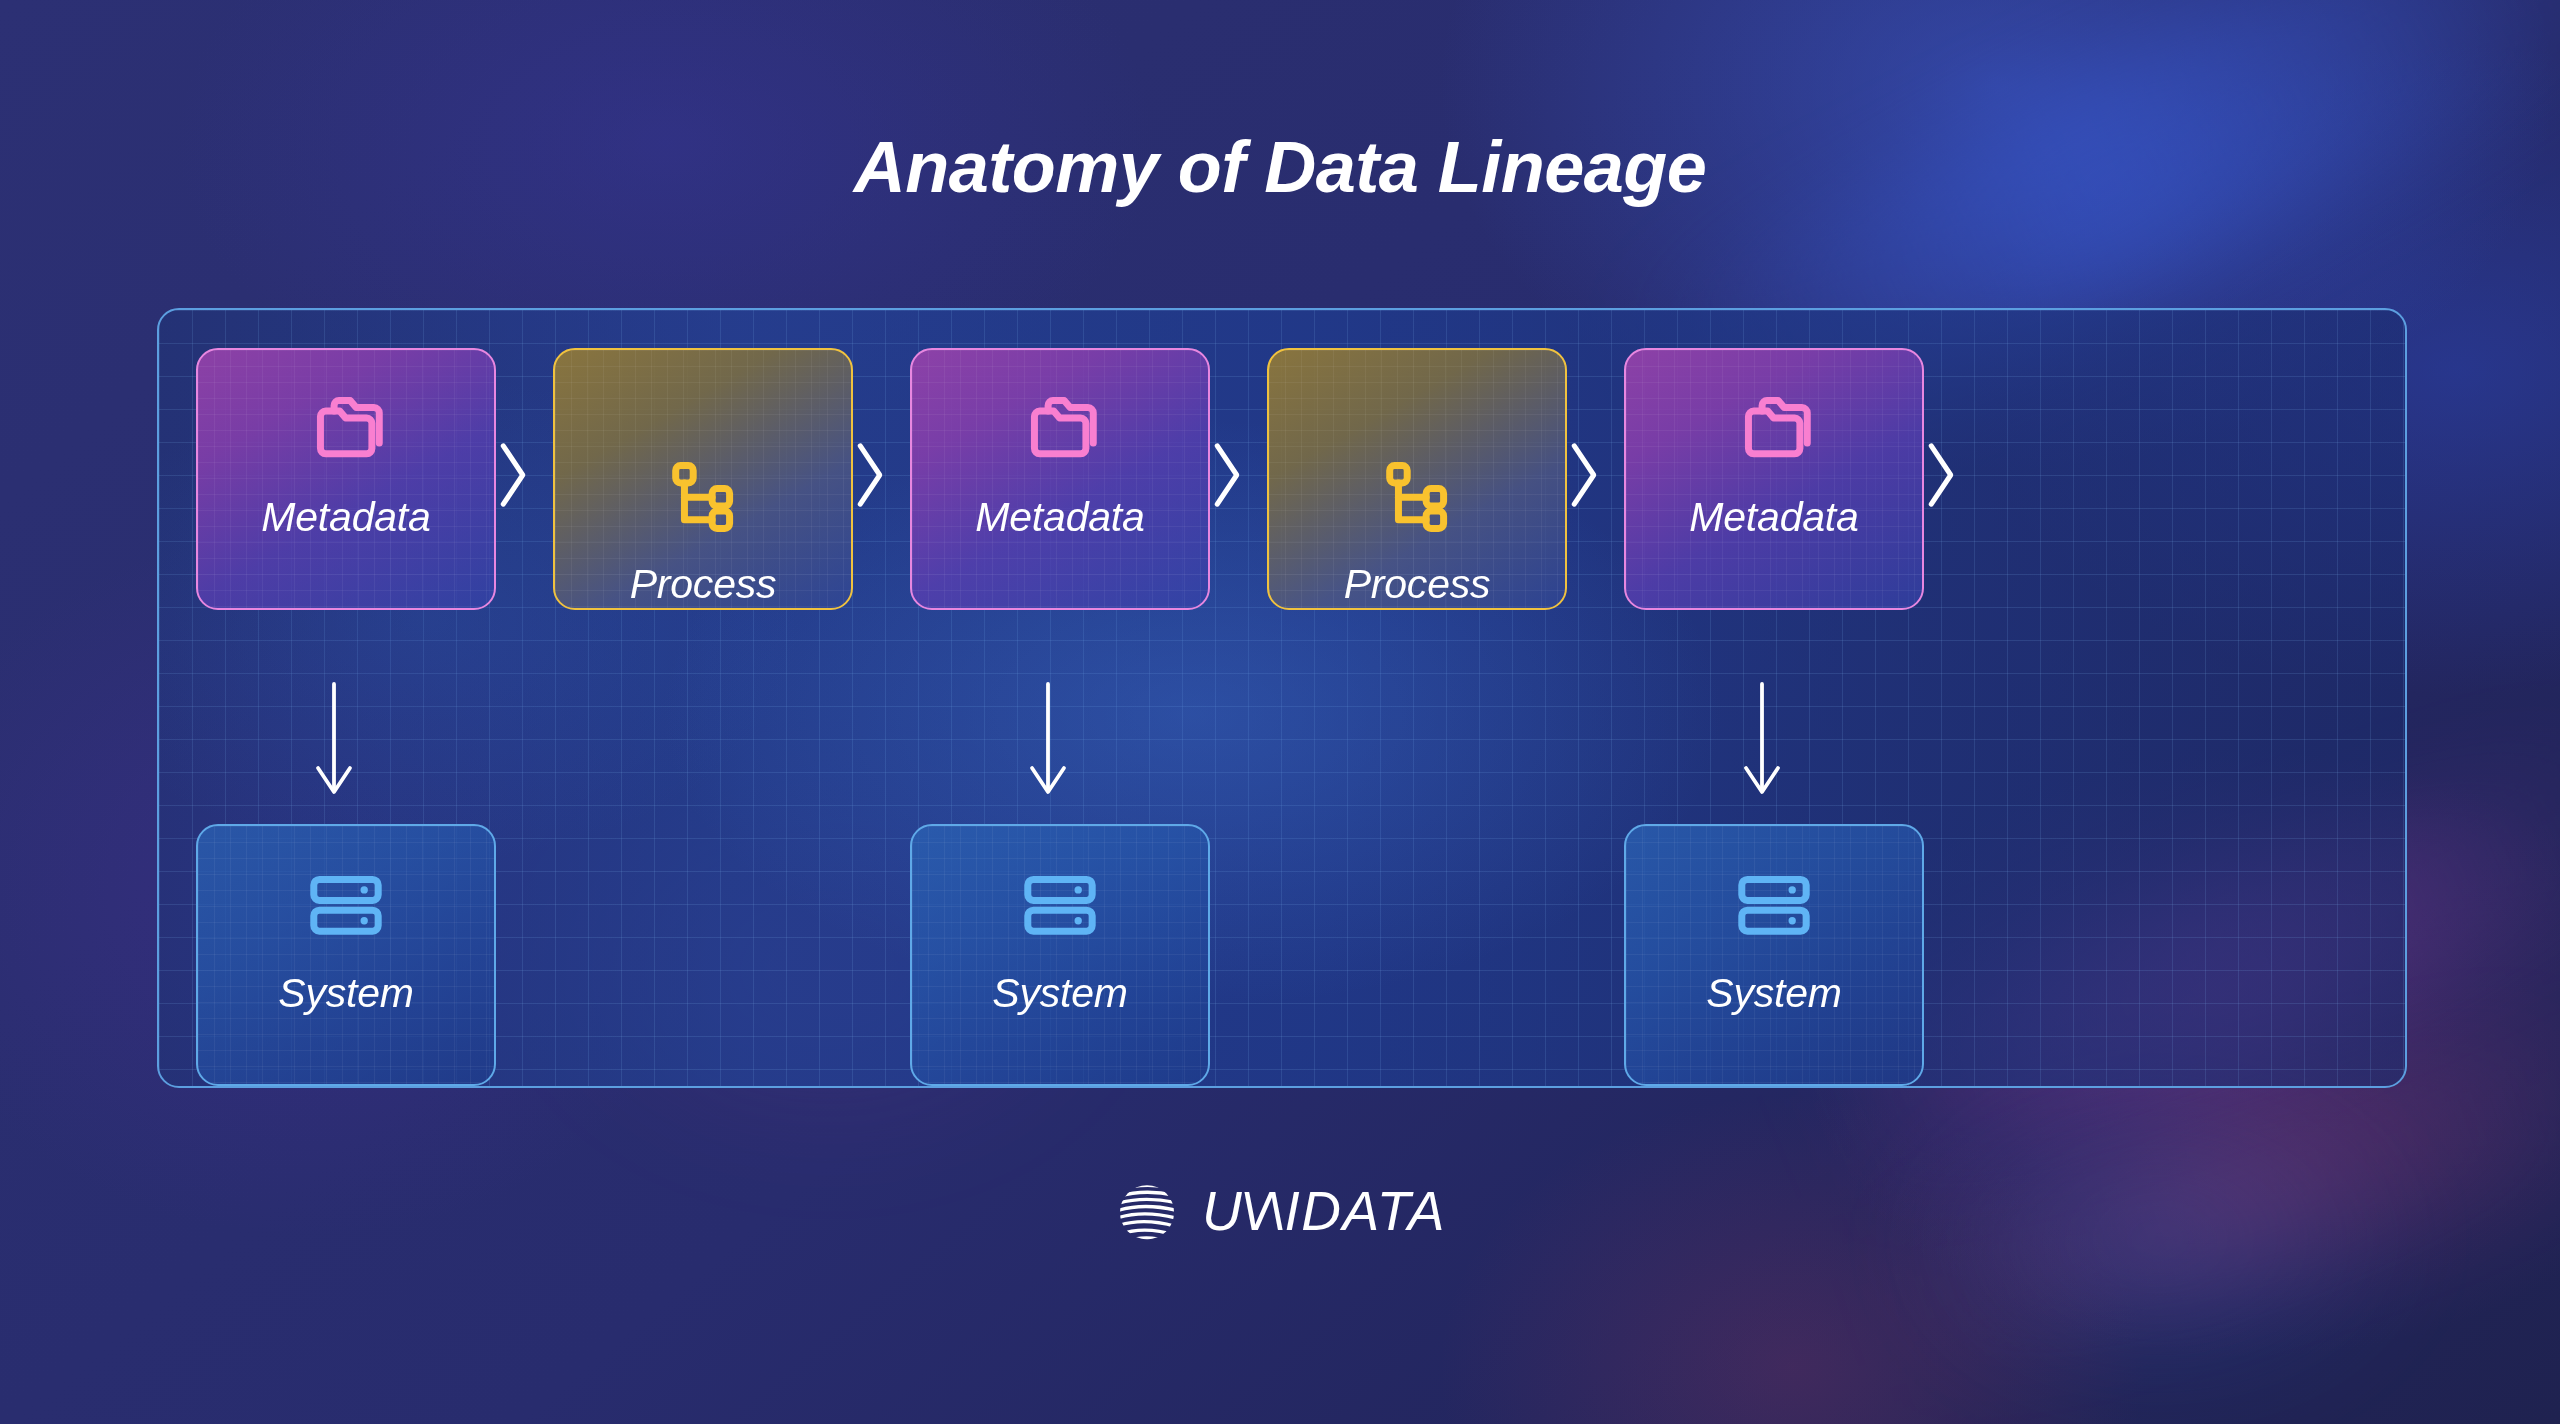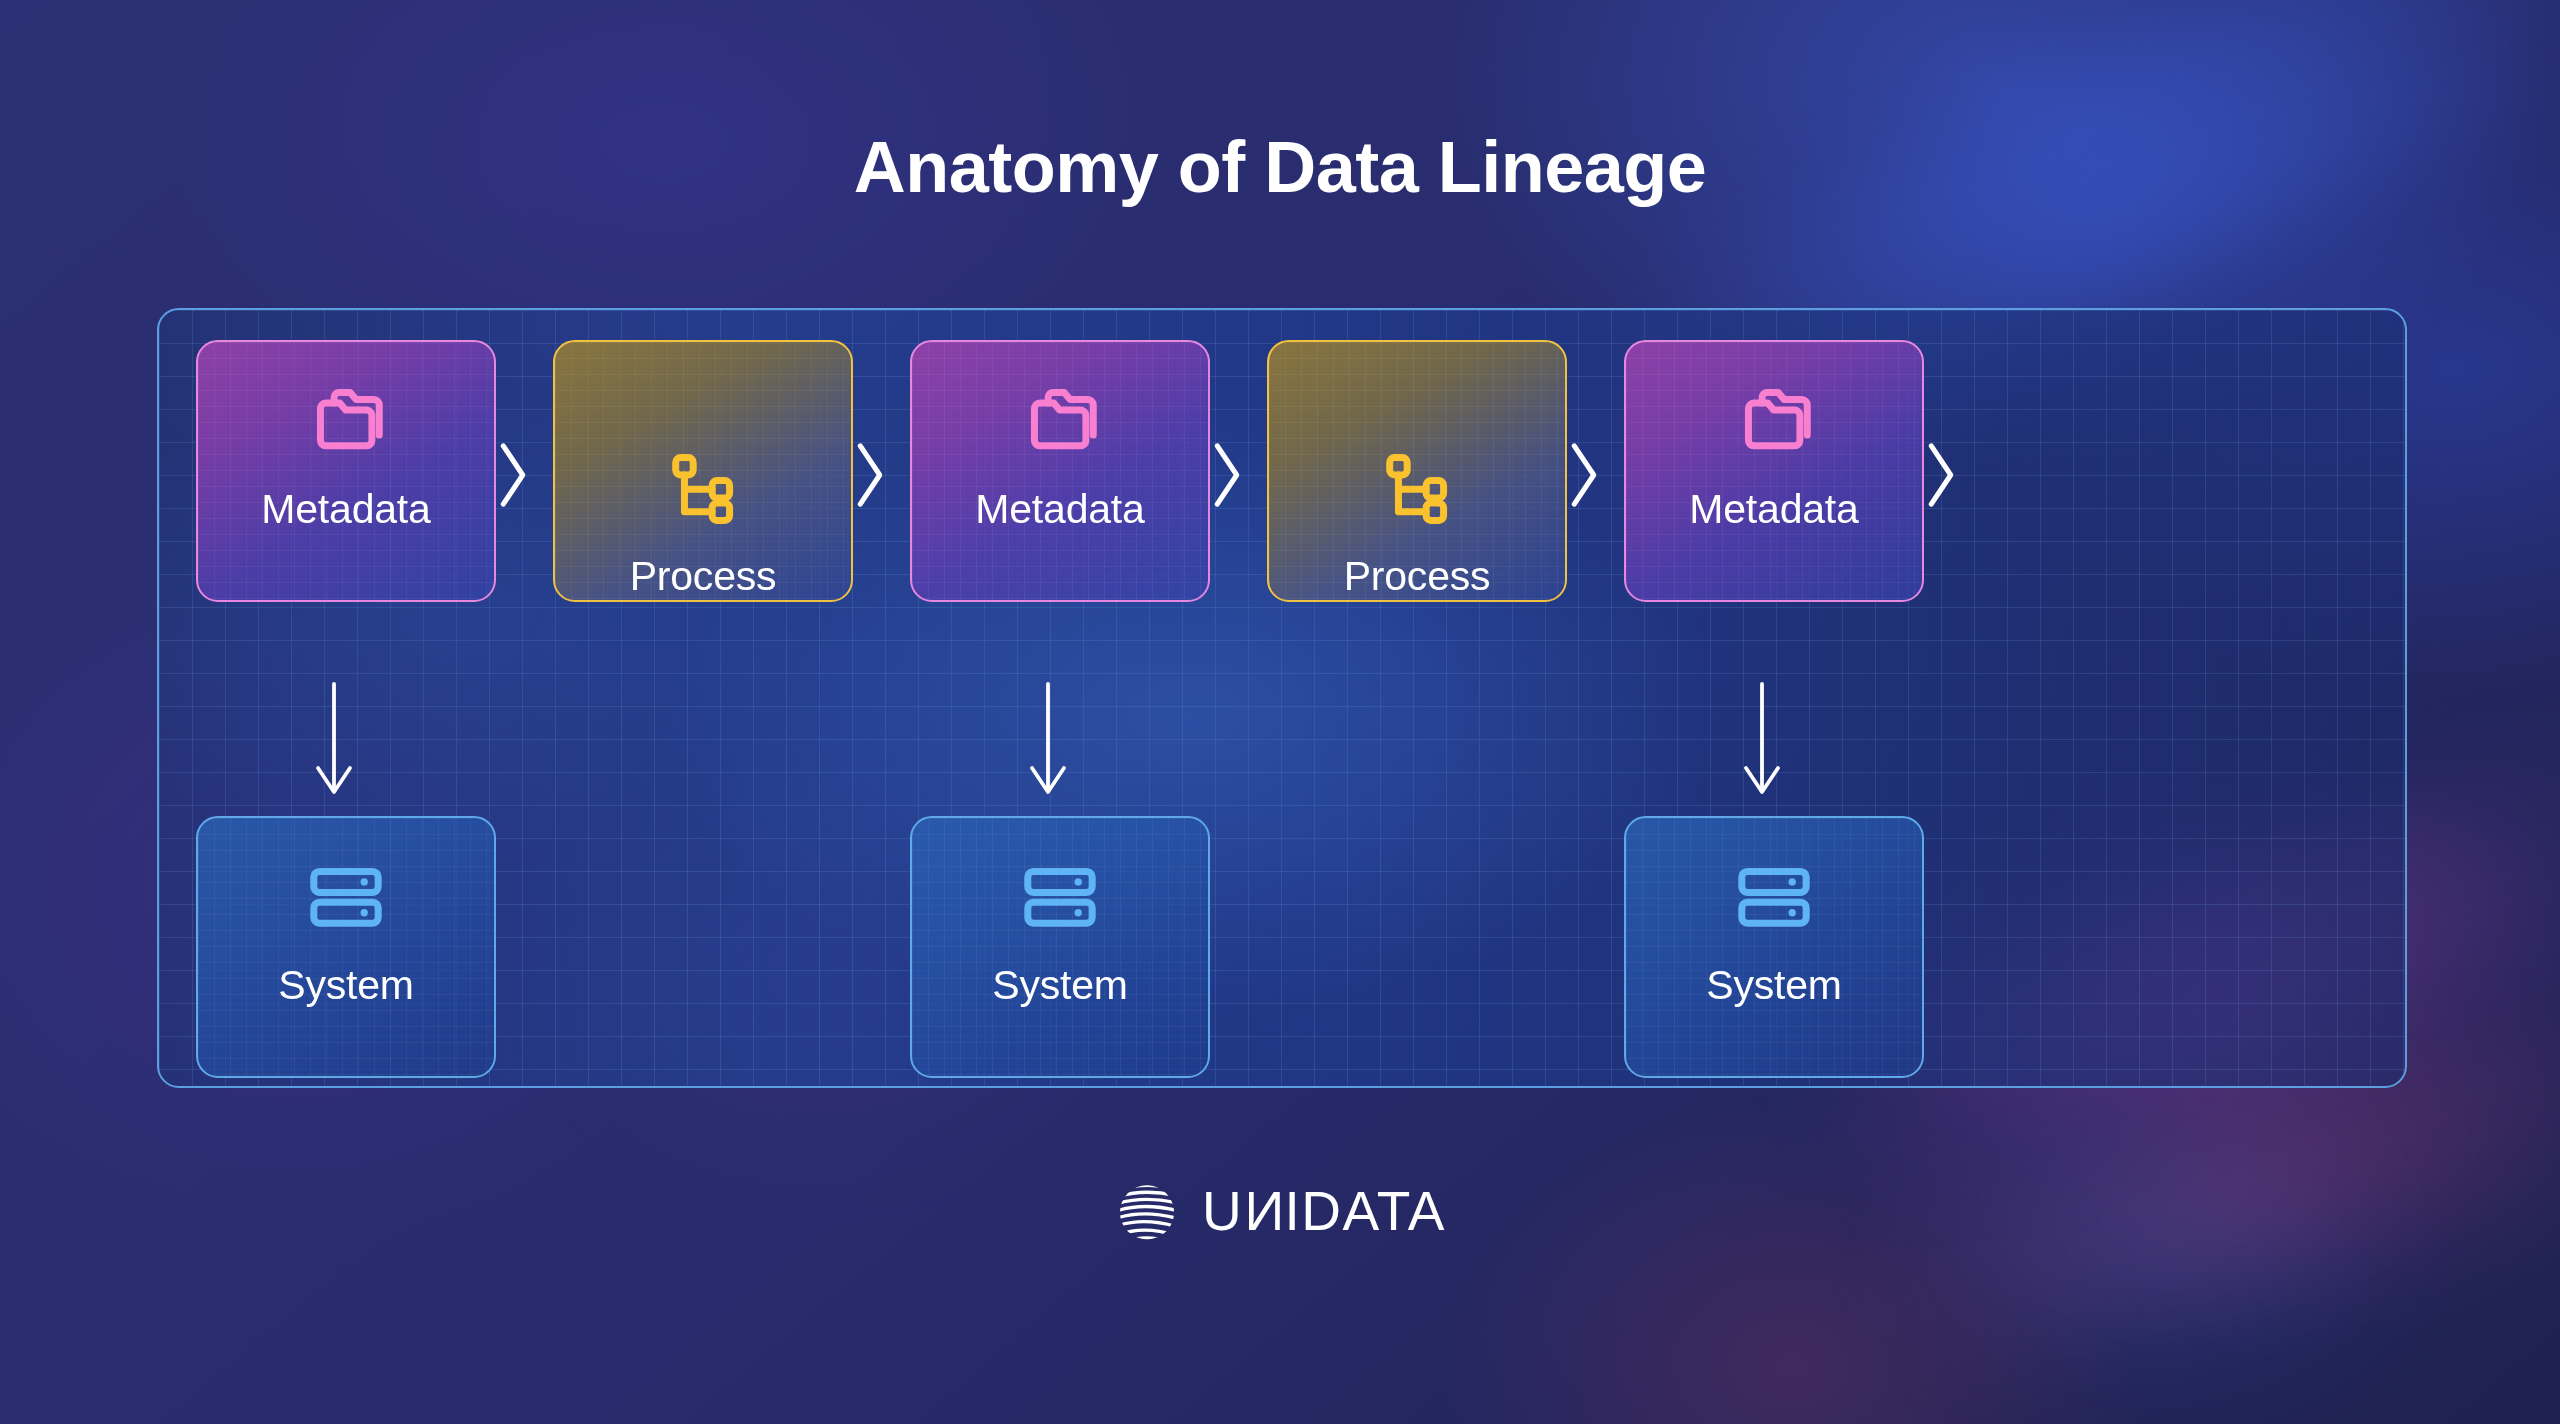--- a/index.html
+++ b/index.html
@@ -14,20 +14,21 @@
     overflow: hidden;
     font-family: "Liberation Sans", sans-serif;
     background:
       radial-gradient(ellipse 900px 620px at 78% 6%,  rgba(60,92,210,0.55) 0%, rgba(60,92,210,0) 62%),
       radial-gradient(ellipse 760px 500px at 96% 26%, rgba(44,72,190,0.45) 0%, rgba(44,72,190,0) 65%),
       radial-gradient(ellipse 680px 460px at 88% 74%, rgba(118,52,132,0.40) 0%, rgba(118,52,132,0) 66%),
       radial-gradient(ellipse 520px 400px at 70% 96%, rgba(150,54,96,0.26) 0%, rgba(150,54,96,0) 68%),
       radial-gradient(ellipse 620px 520px at 12% 62%, rgba(70,46,150,0.40) 0%, rgba(70,46,150,0) 68%),
       radial-gradient(ellipse 700px 430px at 26% 10%, rgba(58,54,160,0.40) 0%, rgba(58,54,160,0) 70%),
       linear-gradient(140deg, #2c3074 0%, #2a2e70 28%, #282c6e 52%, #23265f 76%, #1f2250 100%);
+    font-style: italic;
   }
   
   .streak {
     position: absolute;
     pointer-events: none;
     filter: blur(46px);
     opacity: 0.55;
   }
   .streak.s1 {
     width: 1100px; height: 210px;
@@ -113,21 +114,21 @@
   .row {
     position: absolute;
     left: 0;
     right: 0;
   }
   #row-top  { top: 22px;  height: 285px; }
   #row-bot  { top: 498px; height: 285px; }
 
   .cell {
     position: absolute;
-    top: 8px;
+    top: 16px;
     padding-left: 12px;
   }
 
   .card {
     position: relative;
     width: 300px;
     height: 262px;
     border-radius: 22px;
     box-sizing: border-box;
     border: 2px solid #fff;

